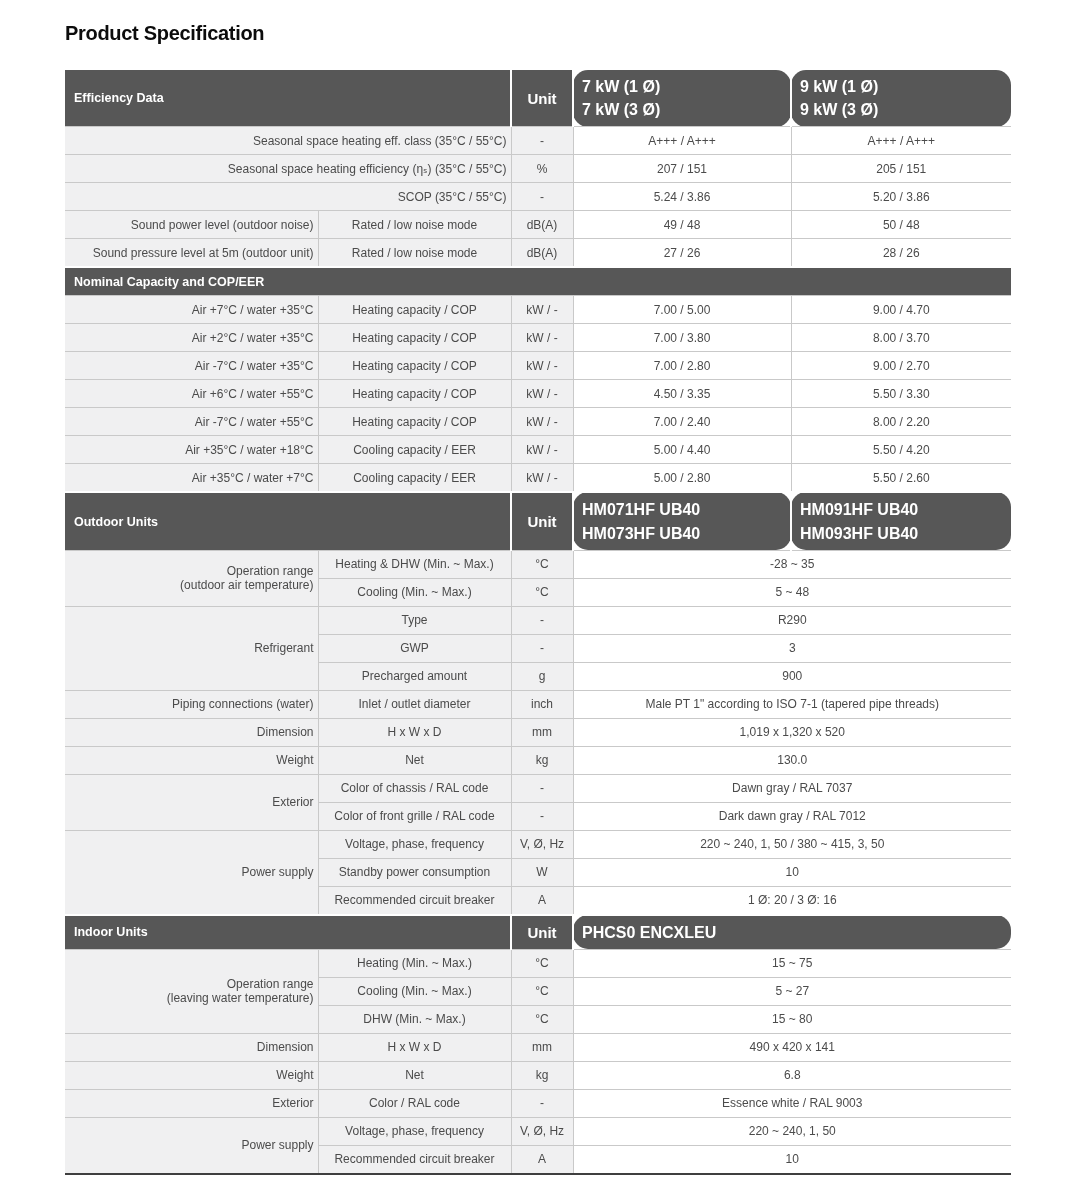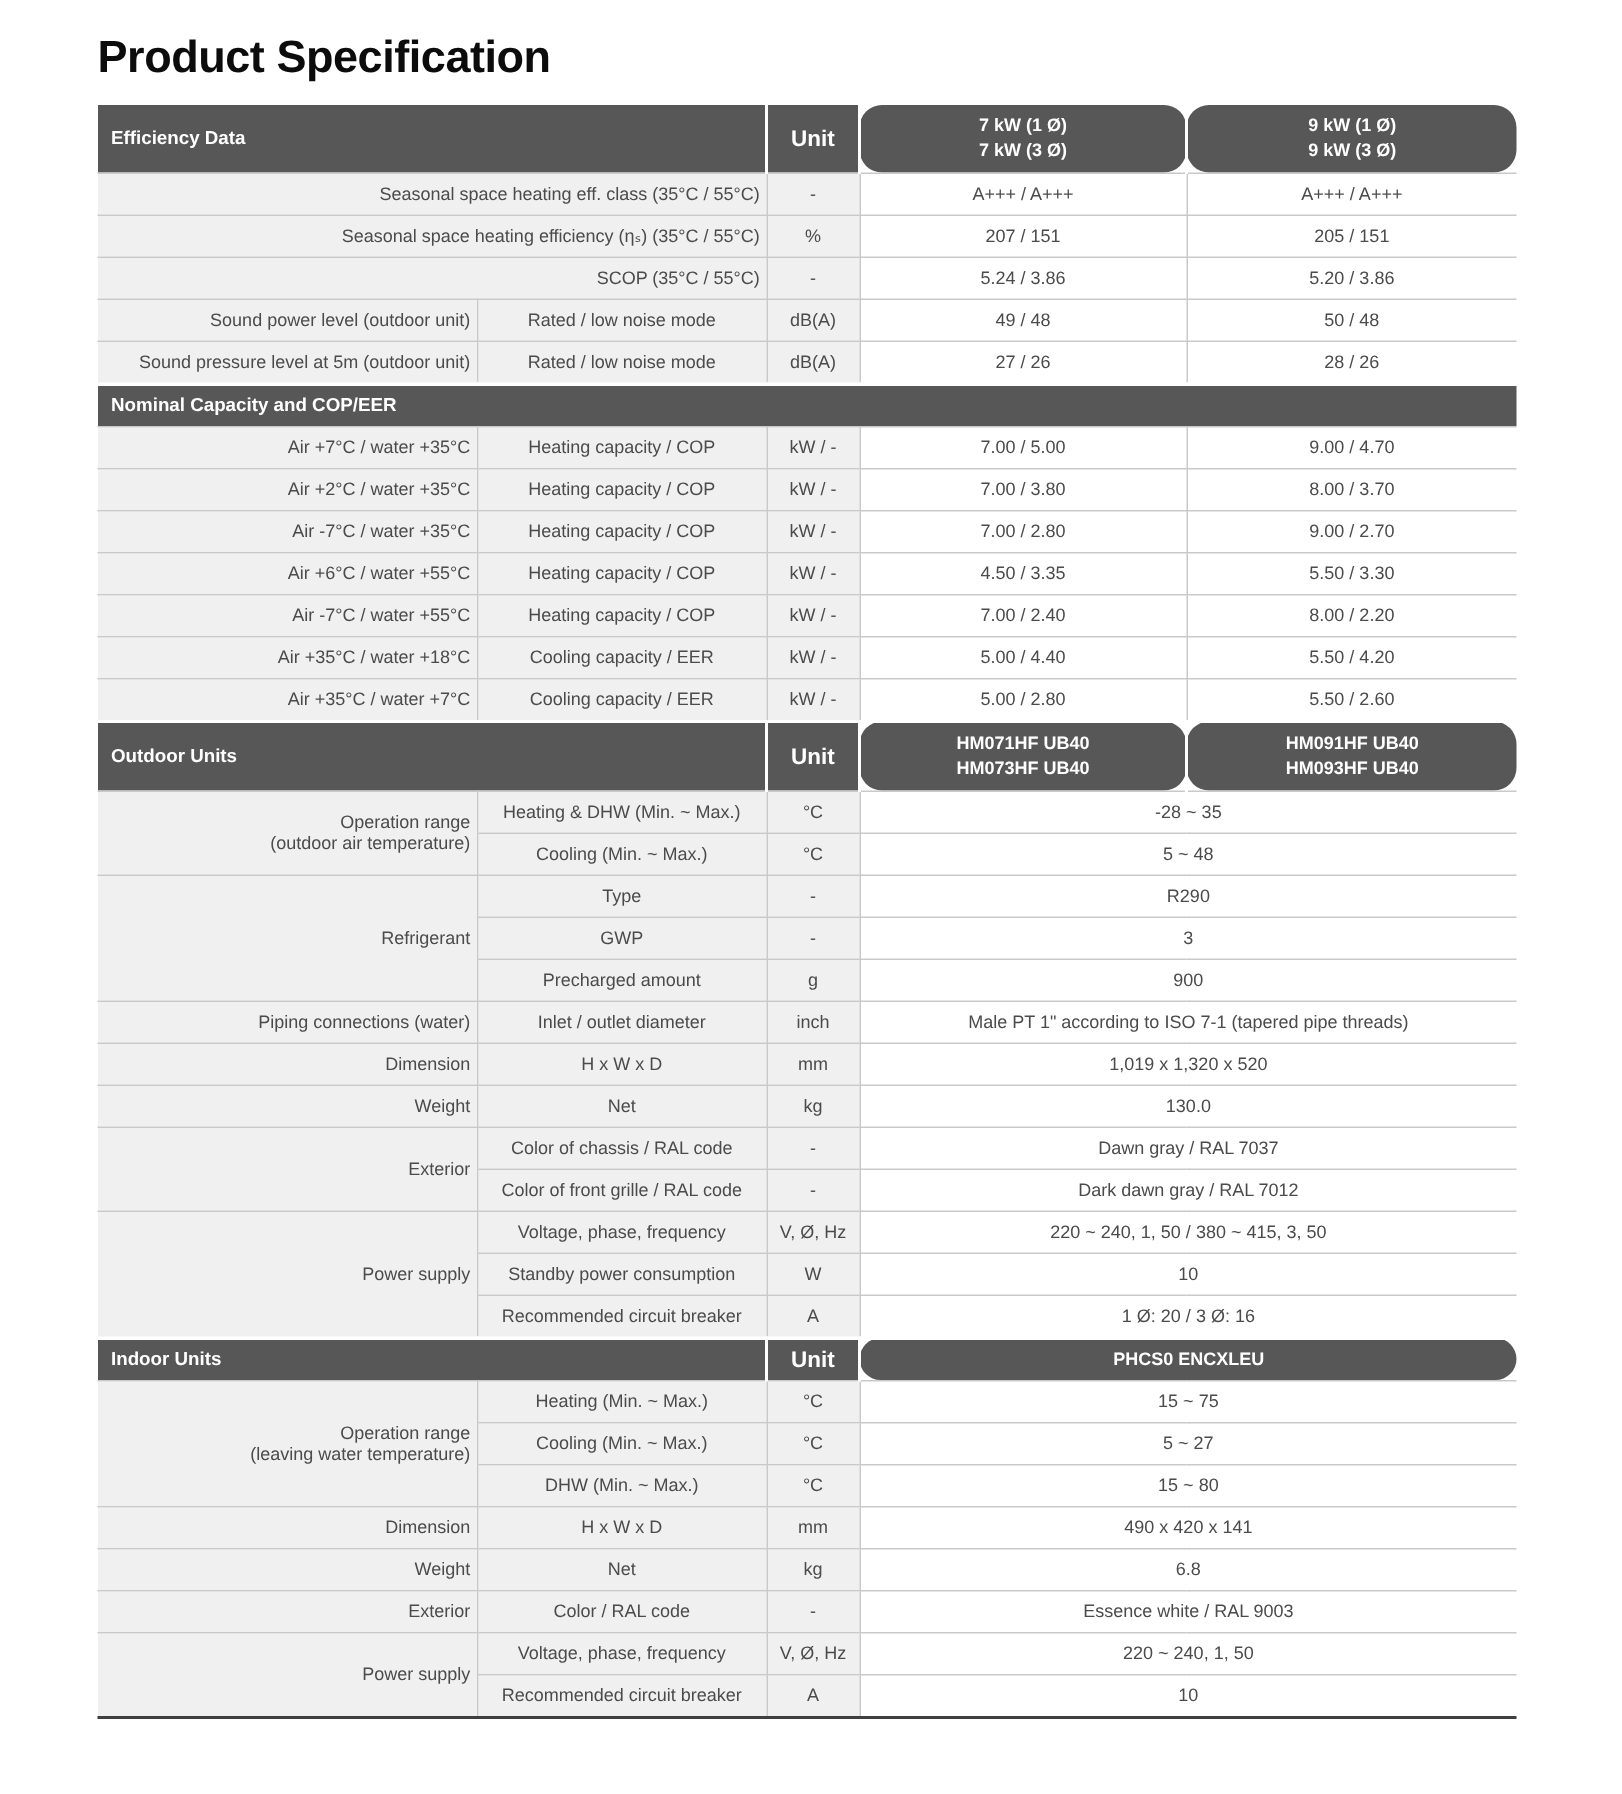--- a/index.html
+++ b/index.html
@@ -5,21 +5,21 @@
   html,body{margin:0;padding:0;background:#ffffff;}
   body{
     width:1081px;height:1196px;
     font-family:"Liberation Sans","DejaVu Sans",sans-serif;
     color:#4b4b4b;
     -webkit-font-smoothing:antialiased;
   }
   .page{position:relative;width:1081px;height:1196px;background:#fff;}
   .page-title{
     position:absolute;left:65px;top:22px;
-    font-size:30px;font-weight:800;color:#0c0c0c;letter-spacing:-0.3px;
+    font-size:20px;font-weight:800;color:#0c0c0c;letter-spacing:-0.3px;
   }
   .table-wrap{
     position:absolute;left:65px;top:70px;width:946px;
     border-bottom:2px solid #3f3f3f;
   }
   table.spec{
     width:946px;border-collapse:collapse;table-layout:fixed;
     border:hidden; 
   }
   td{
@@ -37,21 +37,21 @@
   .c-unit{background:#f0f0f1;text-align:center;padding:5px 2px;white-space:nowrap;}
   .c-val{background:#ffffff;text-align:center;white-space:nowrap;}
   
   tr.band td{
     background:#575757;color:#ffffff;font-weight:bold;
     border:none;border-top:2px solid #ffffff;border-left:2px solid #ffffff;
   }
   tr.band td:first-child{border-left:none;}
   .band-title{text-align:left;padding-left:9px;font-size:12.5px;margin-top:12px;}
   .band-unit{text-align:center;font-size:15px;padding:5px 2px;}
-  .band-col{text-align:center;font-size:12px;white-space:pre-line;line-height:1.45;border-radius:15px;}
+  .band-col{font-size:16px;white-space:pre-line;line-height:1.45;border-radius:15px;}
   tr.band-tall td{height:34px;}
 </style>
 </head>
 <body>
 
 <div class="page">
   <div class="page-title">Product Specification</div>
 
   <div class="table-wrap">
     <table class="spec">
@@ -84,21 +84,21 @@
           <td class="c-val">207 / 151</td>
           <td class="c-val">205 / 151</td>
         </tr>
         <tr>
           <td class="c-label" colspan="2">SCOP (35°C / 55°C)</td>
           <td class="c-unit">-</td>
           <td class="c-val">5.24 / 3.86</td>
           <td class="c-val">5.20 / 3.86</td>
         </tr>
         <tr>
-          <td class="c-label">Sound power level (outdoor unit)</td>
+          <td class="c-label">Sound power level (outdoor noise)</td>
           <td class="c-sub">Rated / low noise mode</td>
           <td class="c-unit">dB(A)</td>
           <td class="c-val">49 / 48</td>
           <td class="c-val">50 / 48</td>
         </tr>
         <tr>
           <td class="c-label">Sound pressure level at 5m (outdoor unit)</td>
           <td class="c-sub">Rated / low noise mode</td>
           <td class="c-unit">dB(A)</td>
           <td class="c-val">27 / 26</td>

